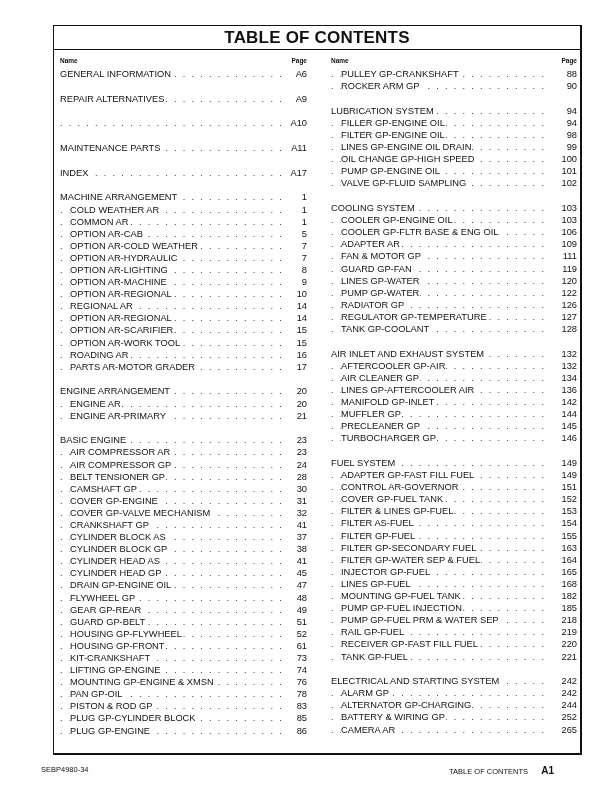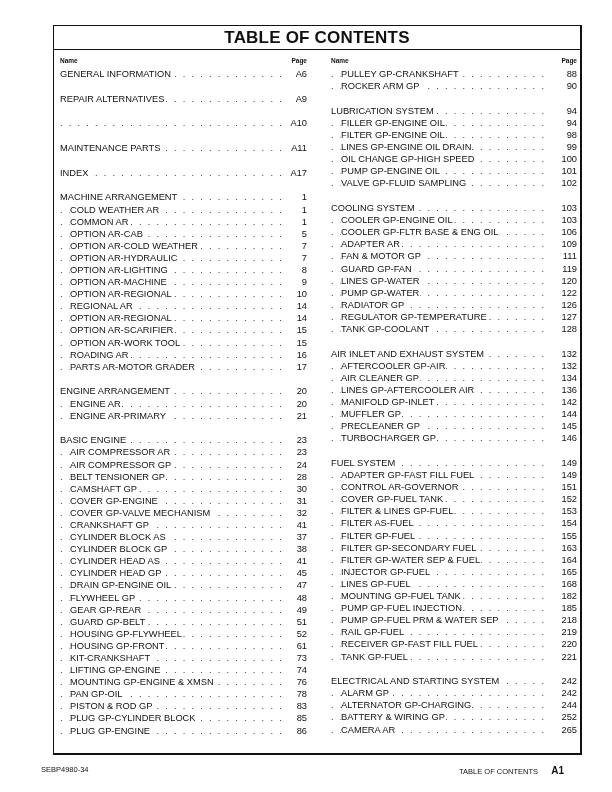--- a/index.html
+++ b/index.html
@@ -14,21 +14,21 @@
   .colhead .p { position: absolute; right: 0; top: 3px; }
   .entries { position: relative; }
   .row { position: relative; height: 12.1px; font-size: 9.3px; line-height: 12.1px; white-space: nowrap; }
   .row .name { position: absolute; left: 10px; background: #fff; padding-right: 1px; z-index: 2; }
   .row.sec .name { left: 0; font-weight: normal; }
   .row .dots { position: absolute; left: 0; right: 26px; top: 0; overflow: hidden; color: #333; z-index: 1; letter-spacing: 1.8px; }
   .row .pg { position: absolute; right: 0; text-align: right; }
   .gap { height: 12.6px; }
   .footer { position: absolute; top: 765px; font-size: 7.5px; }
   .footer.left { left: 41px; }
-  .footer.right { right: 48px; text-align: right; }
+  .footer.right { right: 58px; text-align: right; }
   .footer.right .lbl { margin-right: 11px; }
   .footer.right .num { font-weight: bold; font-size: 10px; }
 </style>
 </head>
 <body>
 
 <div class="frame">
   <div class="title-bar">TABLE OF CONTENTS</div>
 
   <div class="col col-left">

